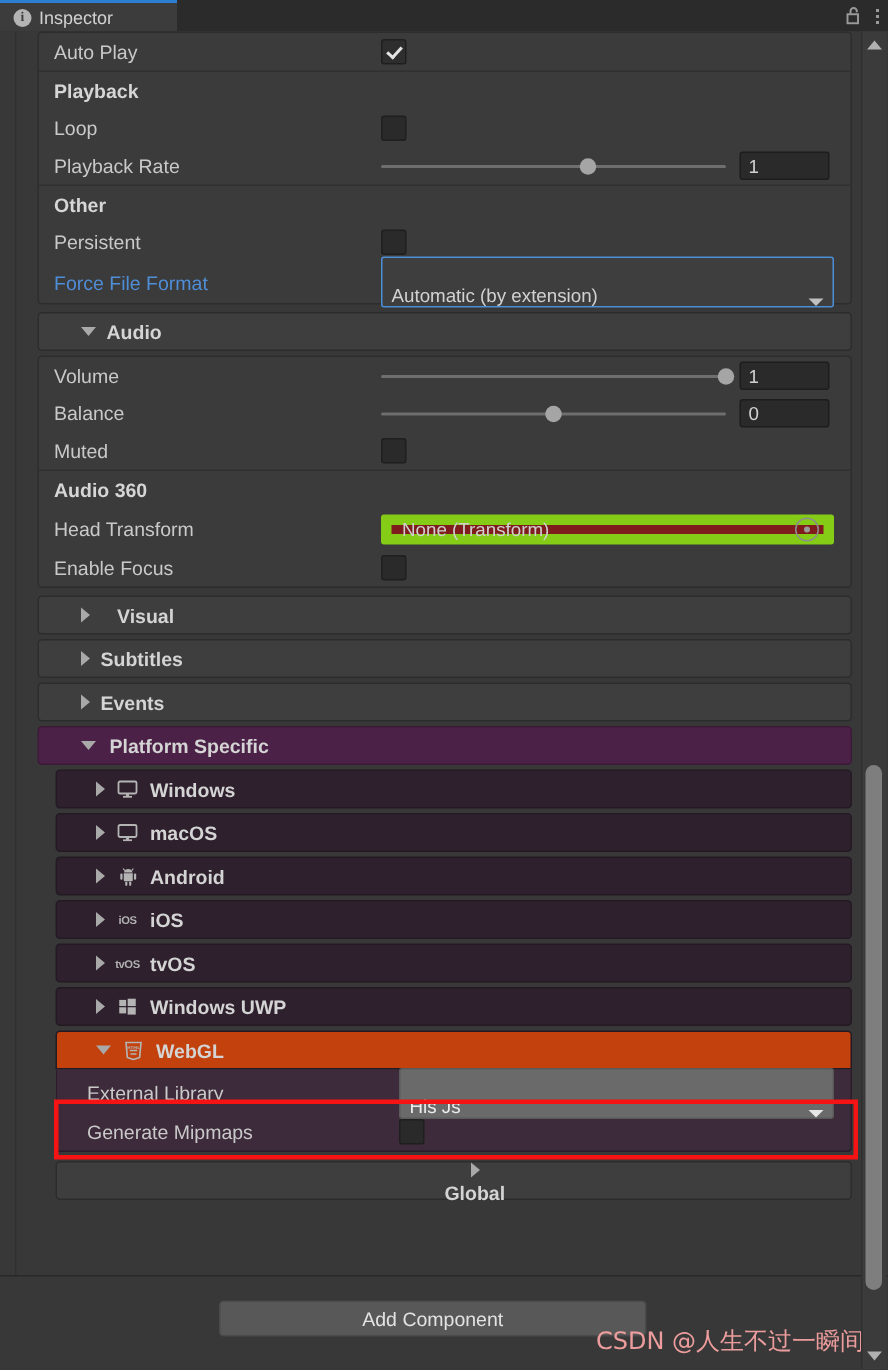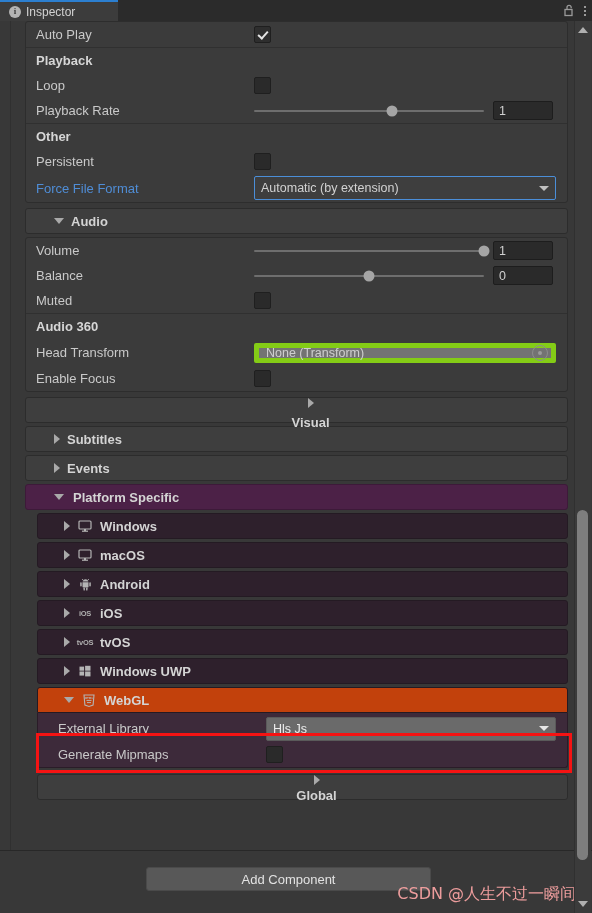--- a/index.html
+++ b/index.html
@@ -113,35 +113,35 @@
   }
   .numfield {
     width: 60px; height: 19px; margin-left: 9px;
     background: #2a2a2a; border: 1px solid #1d1d1d; border-radius: 2px;
     display:flex; align-items:center; padding-left: 5px;
     font-size: 12.5px; color: #d0d0d0; box-sizing: border-box;
   }
 
   
   .dropdown {
-    height: 24px; background: #3a3a3a;
+    height: 34px; background: #3a3a3a;
     border: 1px solid #222; border-radius: 2px;
-    display: flex; align-items: center; justify-content: space-between;
+    display: flex; align-items: flex-end; justify-content: space-between;
     padding: 0 6px 0 6px; box-sizing: border-box;
     font-size: 12.5px; color: #d2d2d2;
   }
   .dropdown.focus { border-color: #4b8ed8; background: #3e3e3e; }
   .dropdown.light { background: #6a6a6a; border-color: #5a5a5a; color: #ededed; }
   .caret { width:0;height:0;border-left:5px solid transparent;border-right:5px solid transparent;border-top:5px solid #c0c0c0; }
   .dropdown.light .caret { border-top-color:#e6e6e6; }
 
   
   .objfield {
-    height: 20px; background: #737373;
-    border: 5px solid #84cc16; border-radius: 2px;
+    height: 20px; background: #7f1d1d;
+    border: 7px solid #84cc16; border-radius: 2px;
     display:flex; align-items:center; justify-content:space-between;
     padding: 0 3px 0 7px; box-sizing: border-box;
     font-size: 12.5px; color: #cfcfcf;
   }
   .objdot {
     width: 14px; height: 14px; border-radius: 50%;
     border: 1px solid #8d8d8d; display:flex;align-items:center;justify-content:center;
   }
   .objdot::after { content:""; width:4px;height:4px;border-radius:50%;background:#9b9b9b; }
 
@@ -320,21 +320,21 @@
                 <span>None (Transform)</span>
                 <span class="objdot"></span>
               </span>
             </div>
             <div class="row">
               <span class="lbl">Enable Focus</span>
               <span class="cb"></span>
             </div>
           </div>
 
-          <div class="foldout" style="padding-left:28px;gap:7px;flex-direction:column;">
+          <div class="foldout" style="padding-left:28px;gap:18px;">
             <span class="arrow-r"></span>
             <span>Visual</span>
           </div>
           <div class="foldout" style="padding-left:28px;gap:7px;">
             <span class="arrow-r"></span>
             <span>Subtitles</span>
           </div>
           <div class="foldout" style="padding-left:28px;gap:7px;">
             <span class="arrow-r"></span>
             <span>Events</span>

